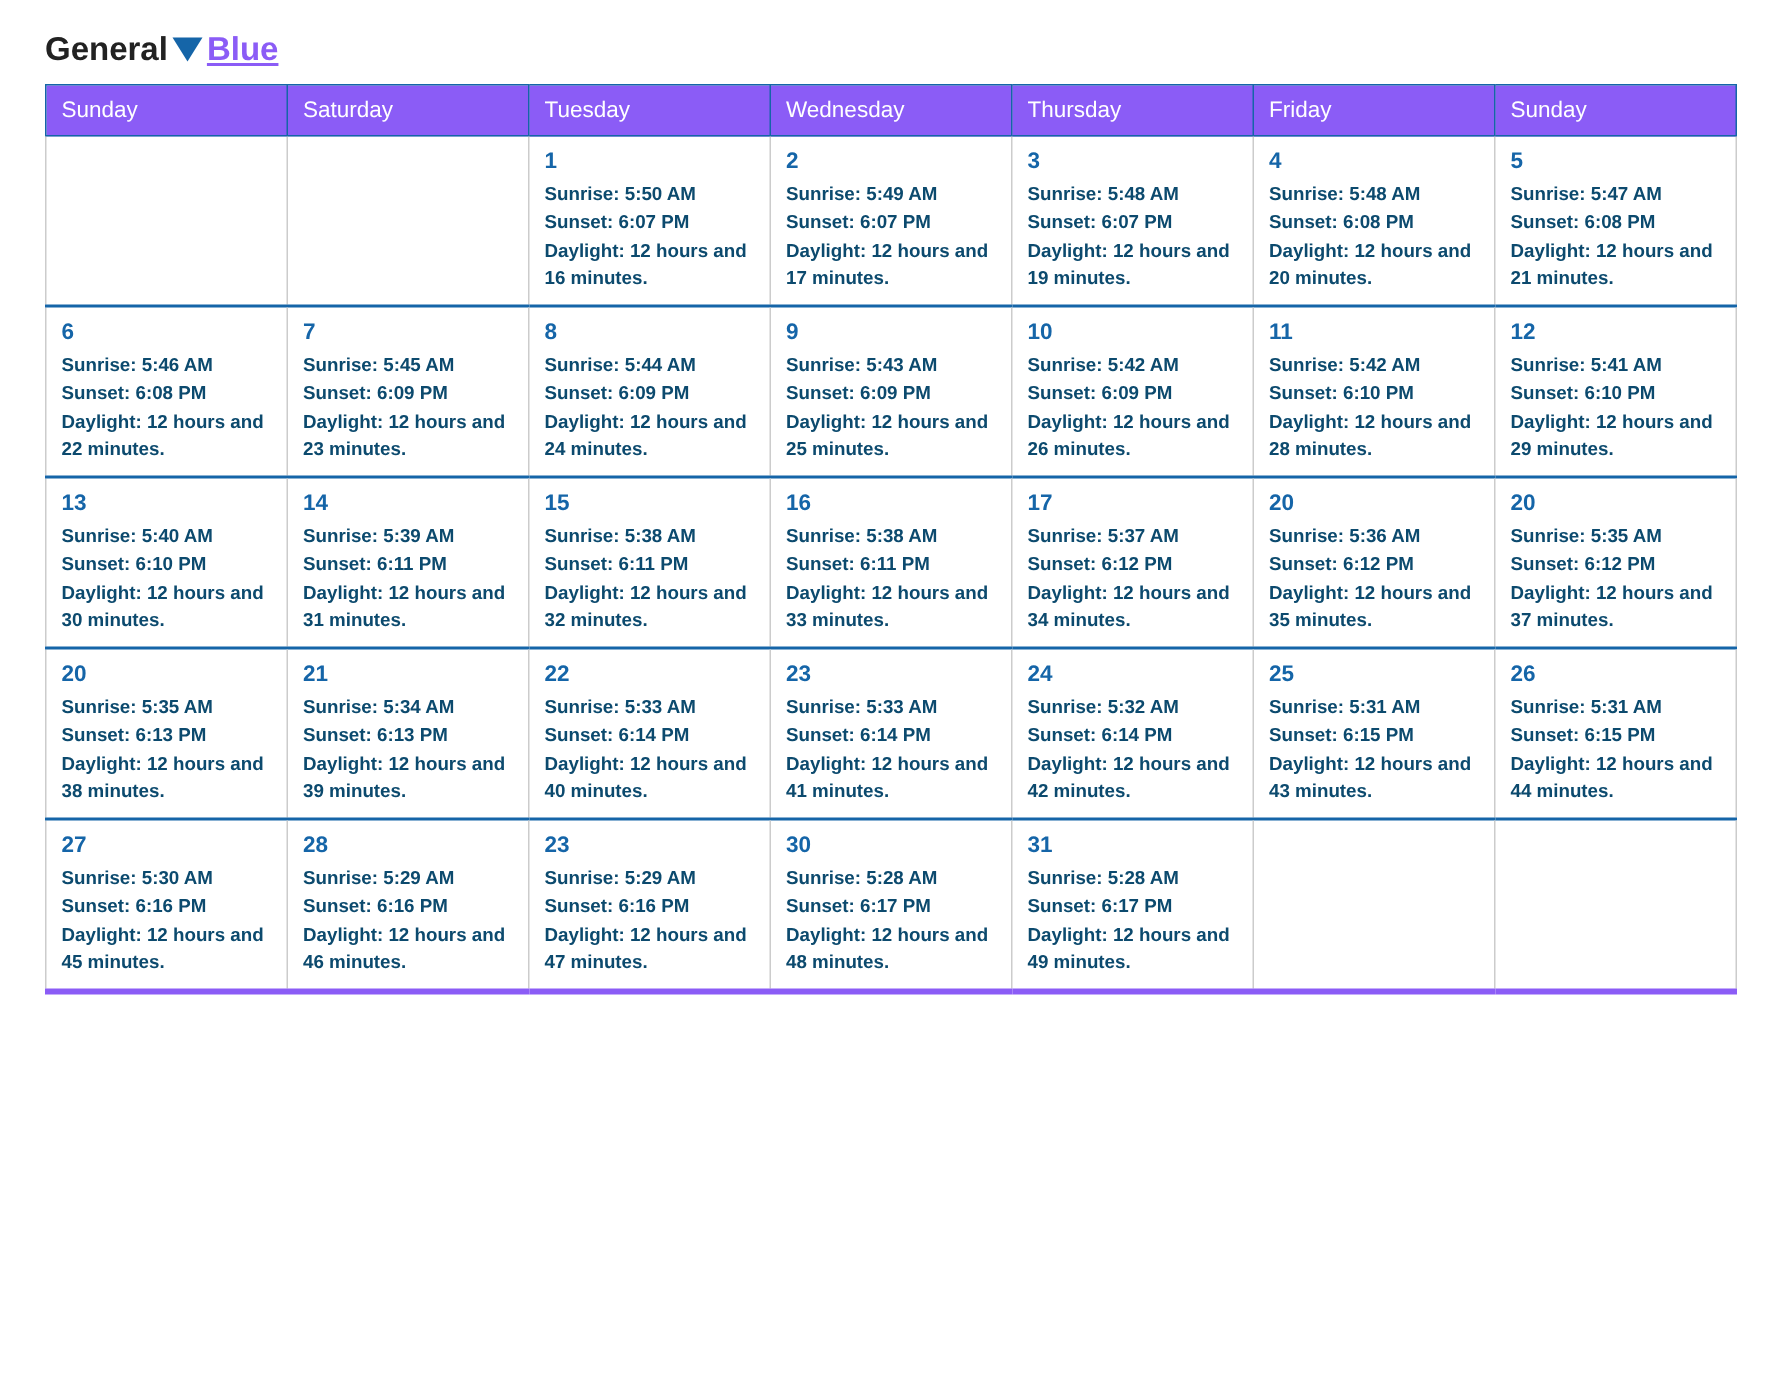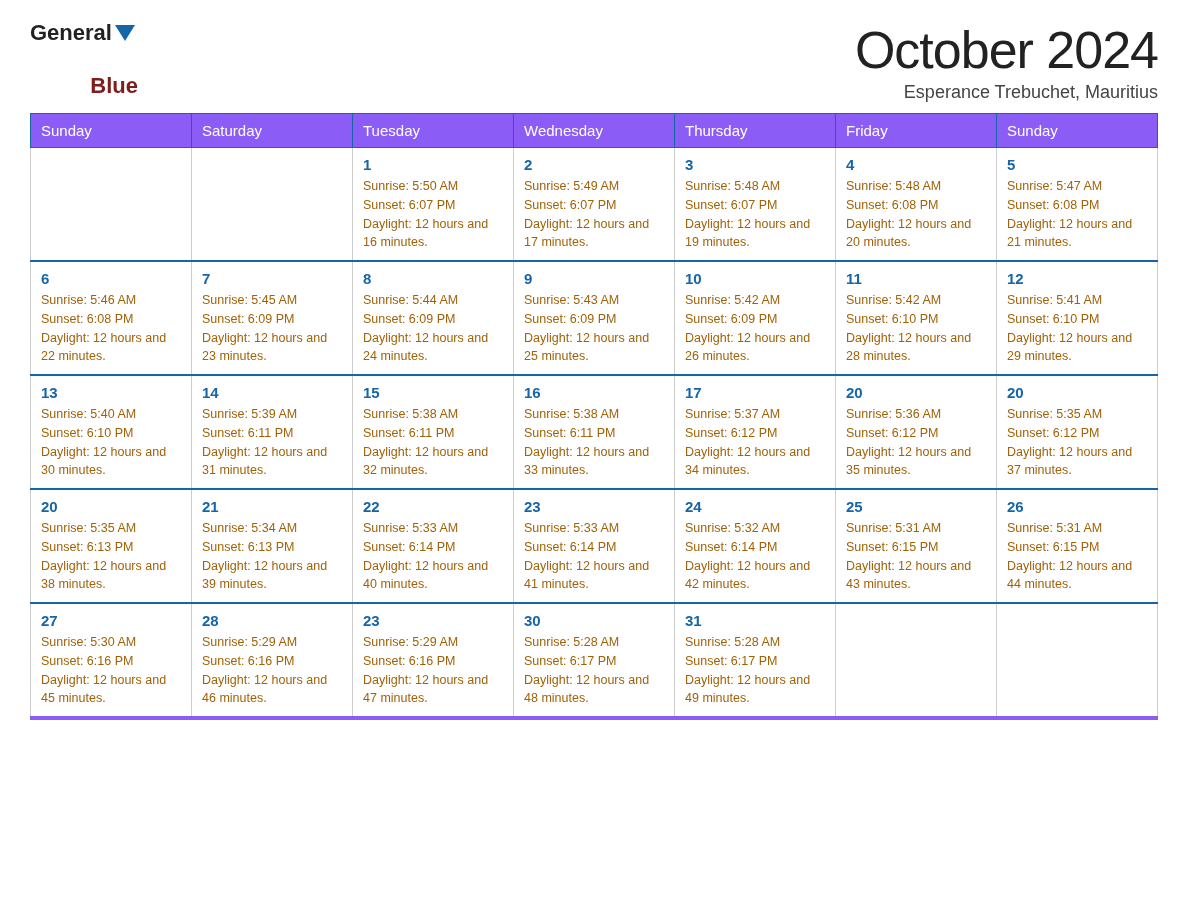--- a/index.html
+++ b/index.html
@@ -12,44 +12,43 @@
       padding: 20px 30px;
     }
     .header-area {
       display: flex;
       justify-content: space-between;
       align-items: flex-start;
       margin-bottom: 10px;
     }
     .logo {
       display: flex;
-      flex-direction: column;
       align-items: flex-end;
-      gap: 27px;
     }
     .logo-text {
       font-size: 22px;
       font-weight: bold;
       color: #222;
       display: flex;
       align-items: center;
     }
     .logo-general { color: #222; }
     .logo-triangle {
       width: 0; height: 0;
       border-left: 10px solid transparent;
       border-right: 10px solid transparent;
       border-top: 16px solid #1565a8;
       margin: 0 3px;
       display: inline-block;
     }
     .logo-blue {
-      color: #7f1d1d;
+      color: #8b5cf6;
       font-size: 22px;
       font-weight: bold;
+      text-decoration: underline;
     }
     .title-area {
       text-align: right;
     }
     .month-title {
       font-size: 52px;
       font-weight: normal;
       color: #222;
       letter-spacing: -1px;
     }
@@ -82,22 +81,23 @@
       color: #222;
     }
     .day-number {
       font-size: 15px;
       color: #1565a8;
       font-weight: bold;
       margin-bottom: 4px;
     }
     .day-info {
       font-size: 12.5px;
-      color: #a16207;
+      color: #0c4a6e;
       line-height: 1.5;
+      font-weight: bold;
     }
     tr td {
       border-bottom: 2px solid #1565a8;
     }
     tr:last-child td {
       border-bottom: 4px solid #8b5cf6;
     }
     .empty-cell {
       background: #fff;
     }
@@ -105,24 +105,20 @@
 </head>
 <body>
 
 <div class="header-area">
   <div class="logo">
     <div class="logo-text">
       <span class="logo-general">General</span>
       <span class="logo-triangle"></span>
     </div>
     <div class="logo-blue">Blue</div>
-  </div>
-  <div class="title-area">
-    <div class="month-title">October 2024</div>
-    <div class="location-title">Esperance Trebuchet, Mauritius</div>
   </div>
 </div>
 
 <table>
   <thead>
     <tr id="header-row">
     <th>Sunday</th>
         <th>Saturday</th>
         <th>Tuesday</th>
         <th>Wednesday</th>

